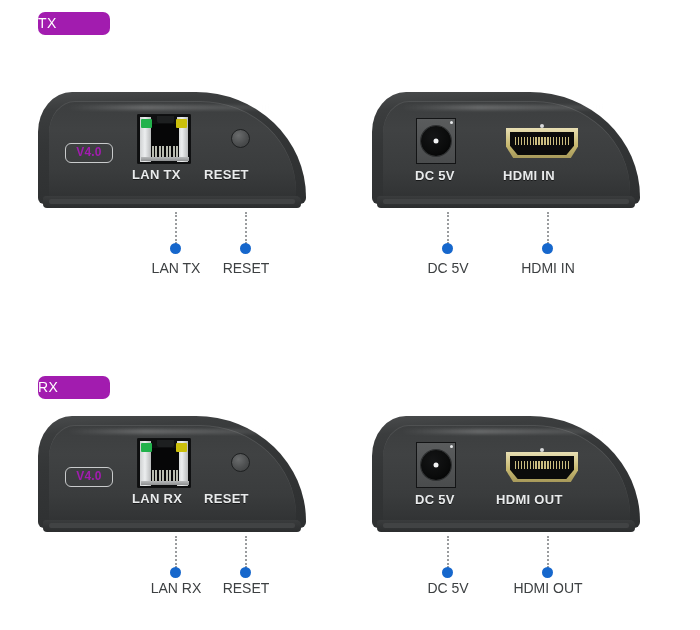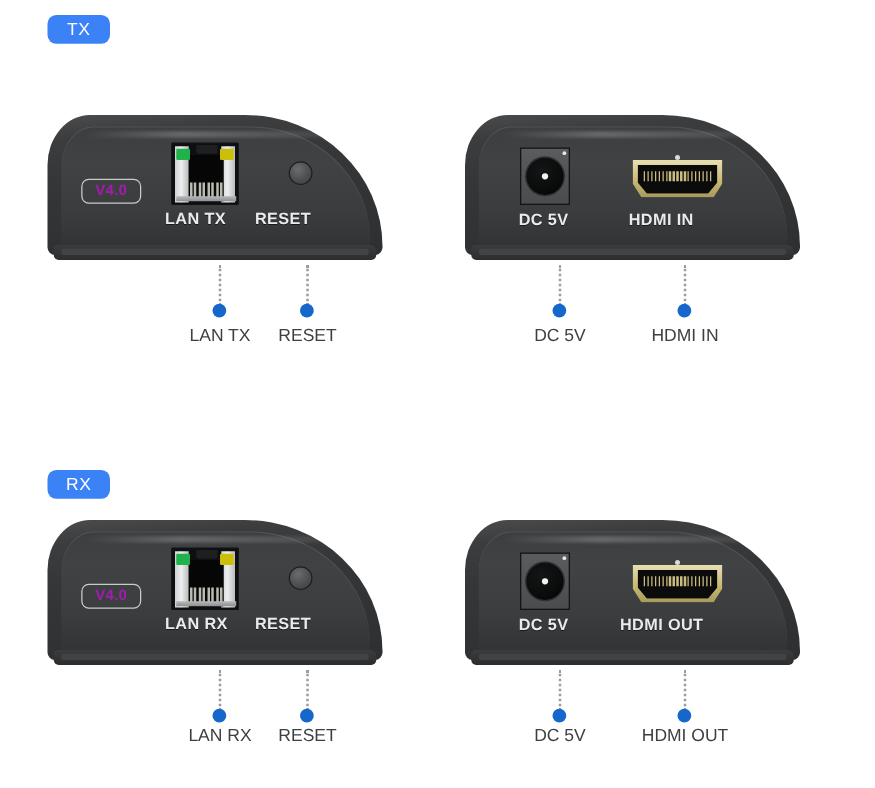--- a/index.html
+++ b/index.html
@@ -7,27 +7,26 @@
     width: 700px; height: 630px;
     background: #ffffff;
     font-family: "Liberation Sans", sans-serif;
     overflow: hidden;
   }
   #page { position: relative; width: 700px; height: 630px; background: #fff; }
 
   
   .unit-badge {
     position: absolute;
-    width: 50px; height: 23px;
-    background: #3b82f6;
+    width: 72px; height: 23px;
+    background: #a21caf;
     border-radius: 7px;
     color: #ffffff;
     font-size: 14px;
     line-height: 23px;
-    text-align: center;
     letter-spacing: .4px;
   }
 
   
   .device {
     position: absolute;
     width: 268px; height: 120px;
   }
   
   .dev-shell {

